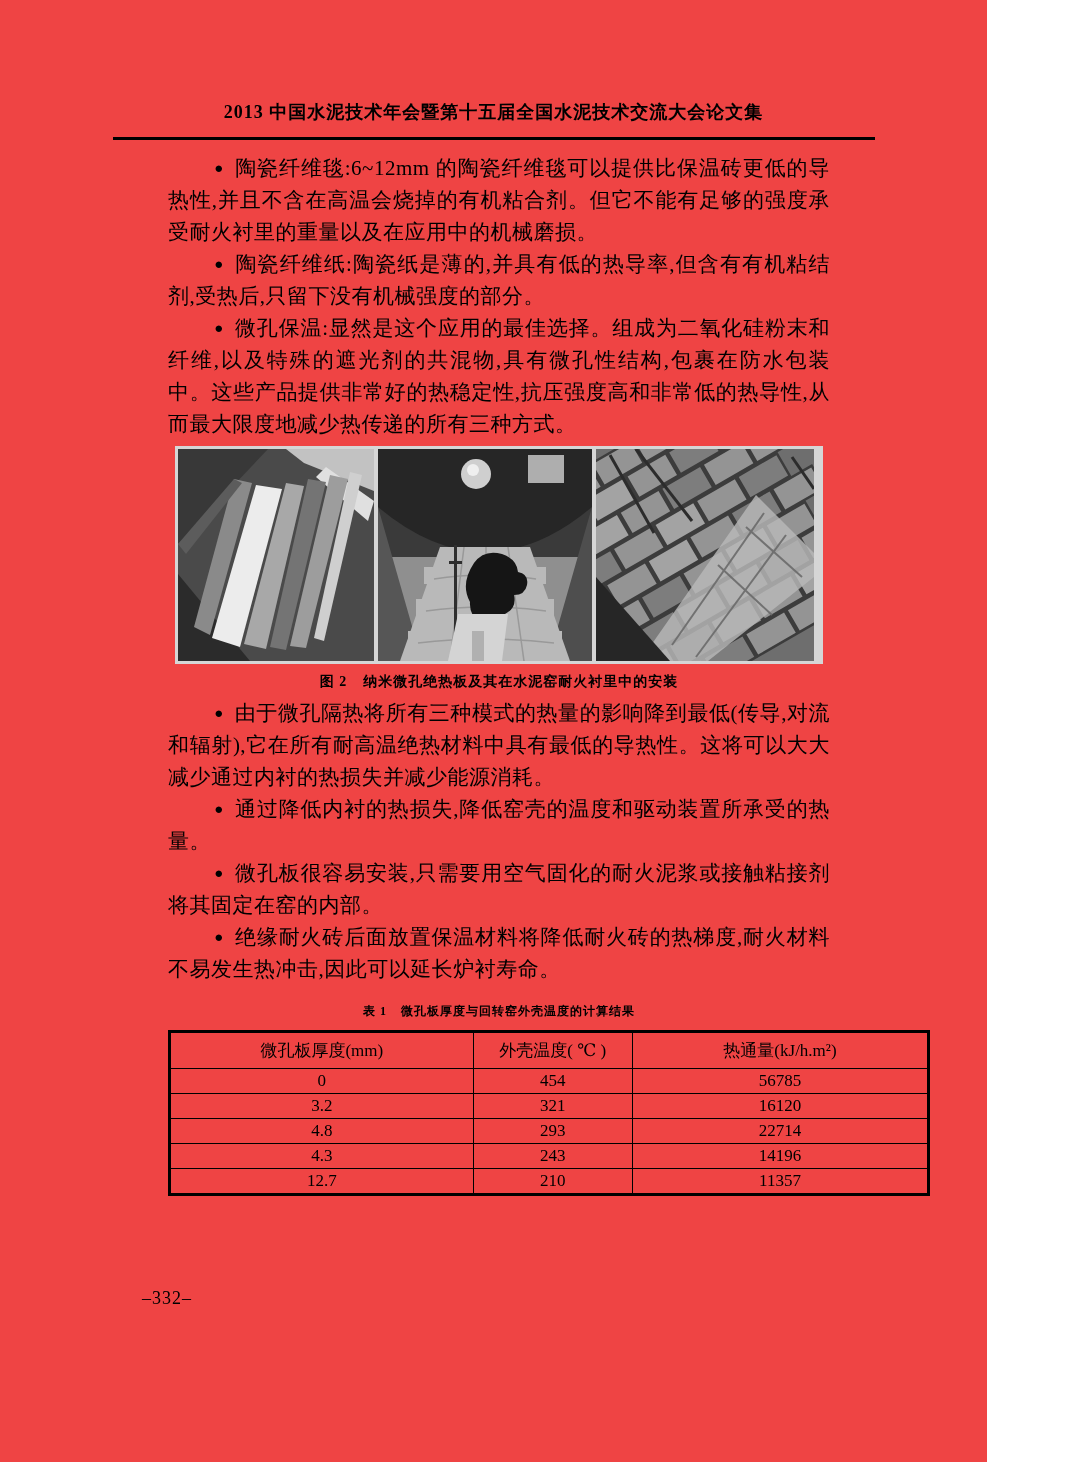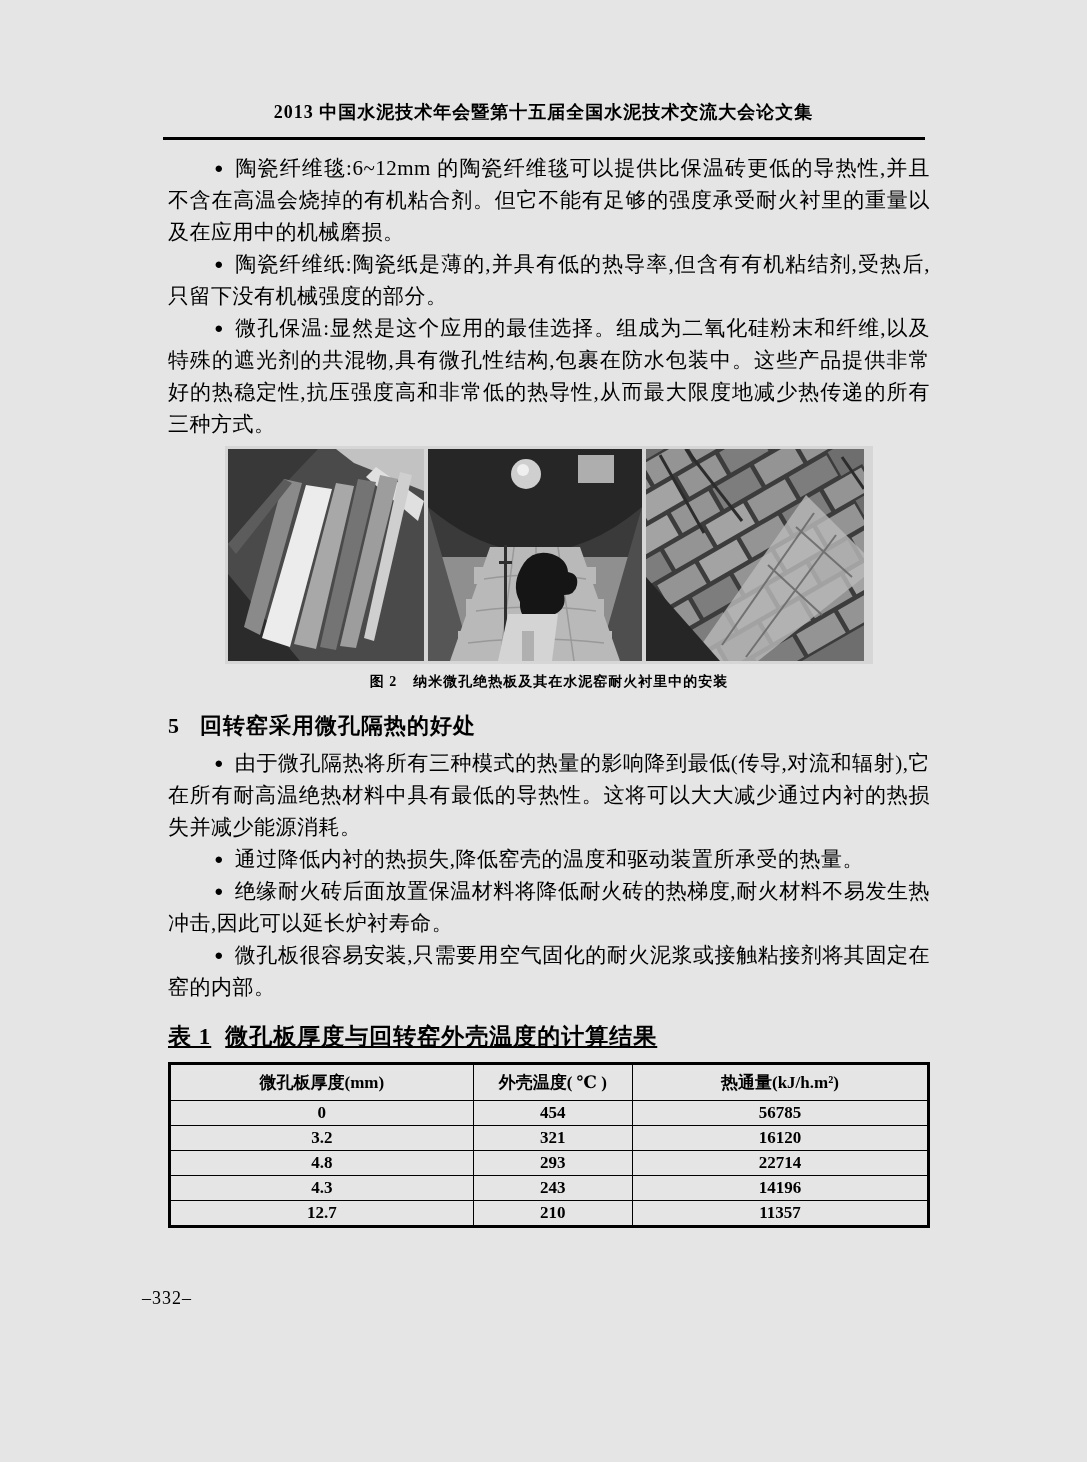--- a/index.html
+++ b/index.html
@@ -3,21 +3,21 @@
 <meta charset="utf-8">
 <style>
   html, body {
     margin: 0; padding: 0;
     width: 1087px; height: 1462px;
     background: #ffffff;
     color: #000;
     font-family: "Liberation Serif", "DejaVu Serif", serif;
     overflow: hidden;
   }
-  .page { position: relative; width: 1087px; height: 1462px; background: #e5e5e5; }
+  .page { position: relative; width: 987px; height: 1462px; background: #ef4444; }
 
   .header-title {
     padding-top: 100px;
     text-align: center;
     font-size: 18px;
     line-height: 24px;
     letter-spacing: 1px;
     font-weight: 600;
   }
   .header-rule {
@@ -62,38 +62,38 @@
   .section-heading {
     margin: 20px 0 0 0;
     font-size: 22px;
     font-weight: bold;
     letter-spacing: 1px;
   }
   .sec-num { margin-right: 20px; }
 
   .table-caption {
     margin-top: 18px;
+    text-align: center;
     font-weight: bold;
-    font-size: 23px;
-    letter-spacing: 1px;
-    text-decoration: underline;
+    font-size: 12px;
+    letter-spacing: 1px;
   }
   .tbl-label { margin-right: 14px; }
 
   table.data-table {
     margin: 10px auto 0 auto;
     width: 762px;
     border-collapse: collapse;
     border: 3px solid #000;
     font-size: 17px;
   }
   table.data-table th, table.data-table td {
     border: 1.6px solid #000;
     text-align: center;
-    font-weight: bold;
+    font-weight: normal;
     padding: 0;
   }
   table.data-table th { height: 35px; }
   table.data-table td { height: 24px; }
   col.c1 { width: 40%; } col.c2 { width: 21%; } col.c3 { width: 39%; }
 
   .page-number {
     position: absolute;
     left: 142px; top: 1288px;
     font-size: 18px;
@@ -241,29 +241,26 @@
             <path d="M196,8 L218,40"></path>
         </g>
       </svg>
 
     </div>
 
     <div class="figure-caption">
       <span class="fig-label">图 2</span><span>纳米微孔绝热板及其在水泥窑耐火衬里中的安装</span>
     </div>
 
-    <h2 class="section-heading">
-      <span class="sec-num">5</span><span>回转窑采用微孔隔热的好处</span>
-    </h2>
 
     <div class="block-b">
       <p class="para"><span class="marker">●</span><span>由于微孔隔热将所有三种模式的热量的影响降到最低(传导,对流和辐射),它在所有耐高温绝热材料中具有最低的导热性。这将可以大大减少通过内衬的热损失并减少能源消耗。</span></p>
       <p class="para"><span class="marker">●</span><span>通过降低内衬的热损失,降低窑壳的温度和驱动装置所承受的热量。</span></p>
+      <p class="para"><span class="marker">●</span><span>微孔板很容易安装,只需要用空气固化的耐火泥浆或接触粘接剂将其固定在窑的内部。</span></p>
       <p class="para"><span class="marker">●</span><span>绝缘耐火砖后面放置保温材料将降低耐火砖的热梯度,耐火材料不易发生热冲击,因此可以延长炉衬寿命。</span></p>
-      <p class="para"><span class="marker">●</span><span>微孔板很容易安装,只需要用空气固化的耐火泥浆或接触粘接剂将其固定在窑的内部。</span></p>
     </div>
 
     <div class="table-caption">
       <span class="tbl-label">表 1</span><span>微孔板厚度与回转窑外壳温度的计算结果</span>
     </div>
 
     <table class="data-table">
       <colgroup>
           <col class="c1">
           <col class="c2">

